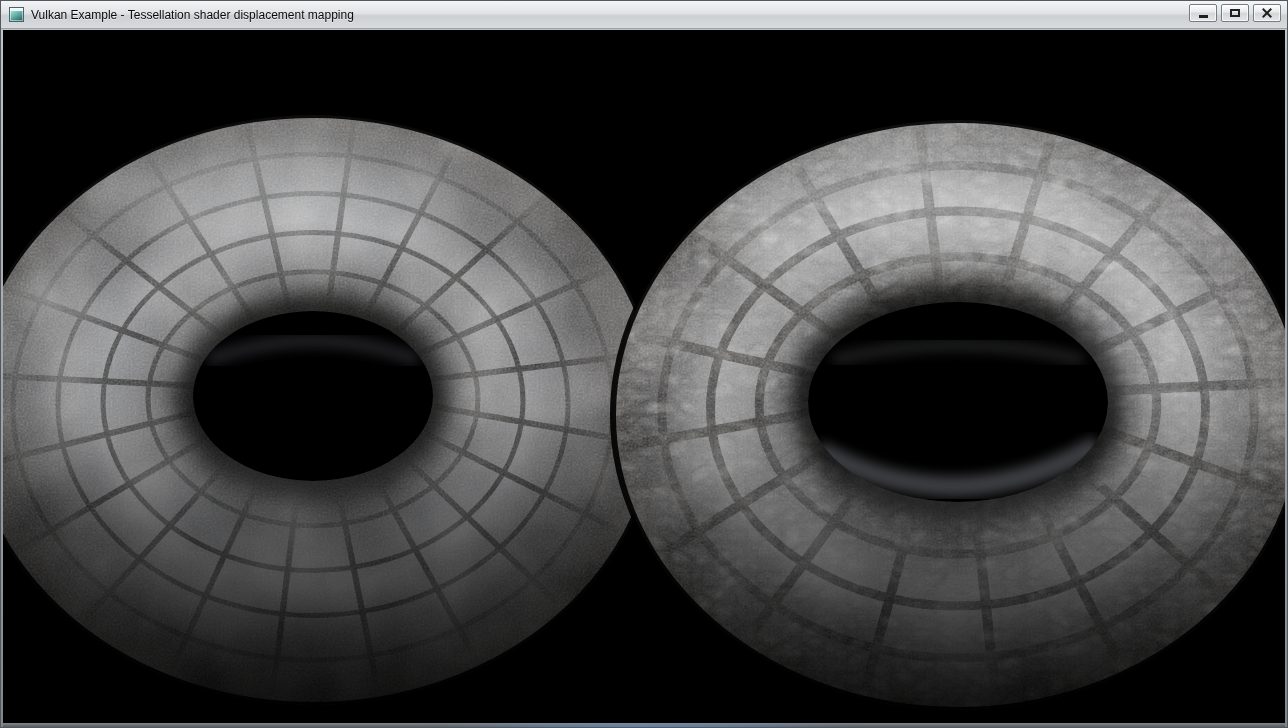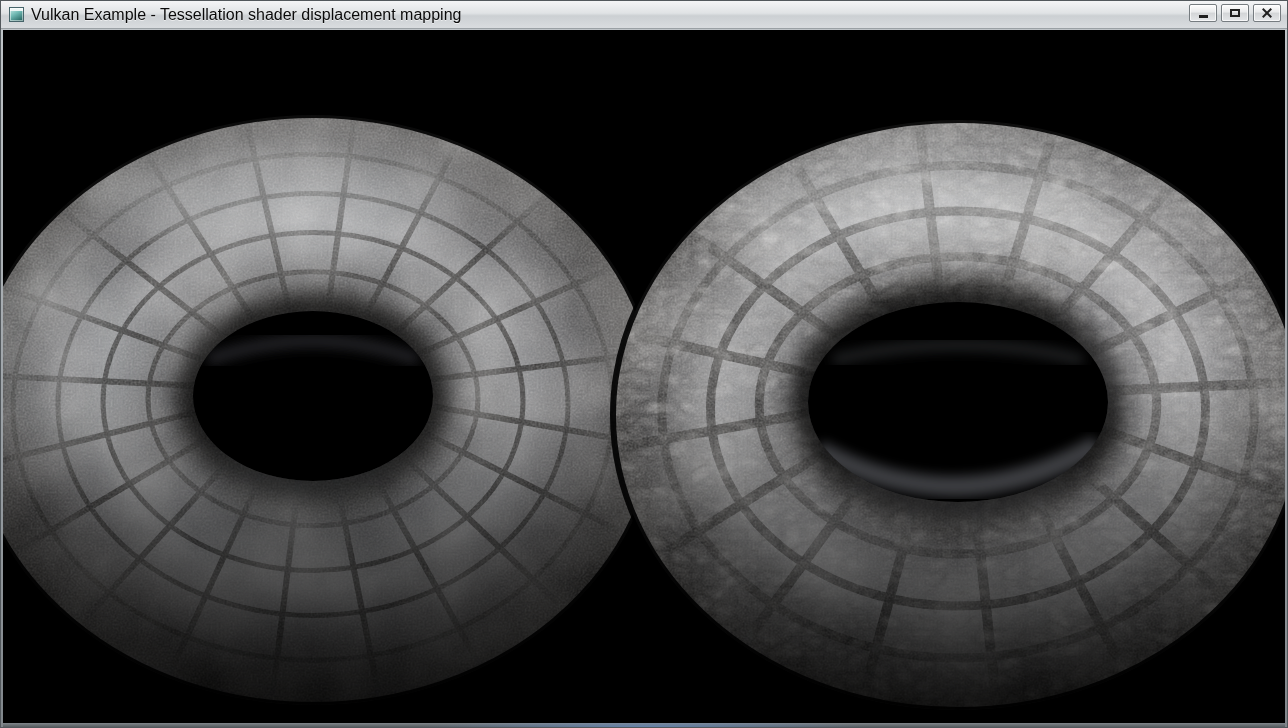--- a/index.html
+++ b/index.html
@@ -4,21 +4,21 @@
 <style>
   *{margin:0;padding:0;box-sizing:border-box}
   html,body{width:1288px;height:728px;overflow:hidden;background:#111}
   body{font-family:"Liberation Sans",sans-serif}
   .window{width:1288px;height:728px;position:relative;background:linear-gradient(#c2c7cb,#80868b);border:1px solid #52585c}
   .titlebar{position:absolute;top:0;left:0;right:0;height:28px;display:flex;align-items:center;padding:0 6px;
     background:linear-gradient(#f4f5f6,#e0e3e5 45%,#ccd0d3 55%,#d9dcdf);border-bottom:1px solid #9aa0a4}
   .app-icon{flex:0 0 auto;width:15px;height:15px;margin:0 7px 0 2px;border:1px solid #46646a;
     background:linear-gradient(#eef6f5 0 3px,rgba(0,0,0,0) 3px),linear-gradient(150deg,#cdeeea 0%,#6fb8b2 45%,#1d5a56 100%);
     box-shadow:inset 0 0 0 1px rgba(255,255,255,.5)}
-  .title{font-size:16px;color:#0a0a0a;white-space:nowrap;text-shadow:0 1px 0 rgba(255,255,255,.6)}
+  .title{font-size:12px;color:#0a0a0a;white-space:nowrap;text-shadow:0 1px 0 rgba(255,255,255,.6)}
   .controls{margin-left:auto;display:flex;gap:4px;align-self:flex-start;padding-top:3px}
   .controls button{width:28px;height:18px;border:1px solid #767c80;border-radius:2px;padding:0;cursor:default;
     background:linear-gradient(#fefefe,#e9eaeb 45%,#d3d5d7 50%,#e4e6e8);display:flex;align-items:center;justify-content:center;
     box-shadow:inset 0 0 0 1px rgba(255,255,255,.7)}
   .glyph-min{width:9px;height:3px;background:#1f1f1f;margin-top:7px}
   .glyph-max{width:10px;height:8px;border:2px solid #1f1f1f}
   .glyph-close{position:relative;width:12px;height:12px}
   .glyph-close::before,.glyph-close::after{content:"";position:absolute;left:0;top:5px;width:12px;height:2px;background:#1f1f1f}
   .glyph-close::before{transform:rotate(45deg)}
   .glyph-close::after{transform:rotate(-45deg)}

